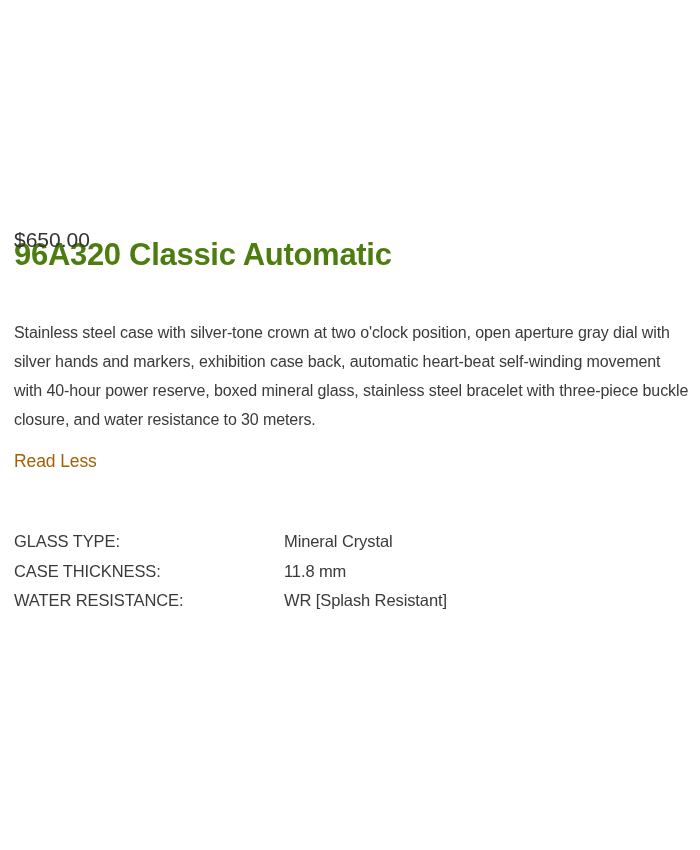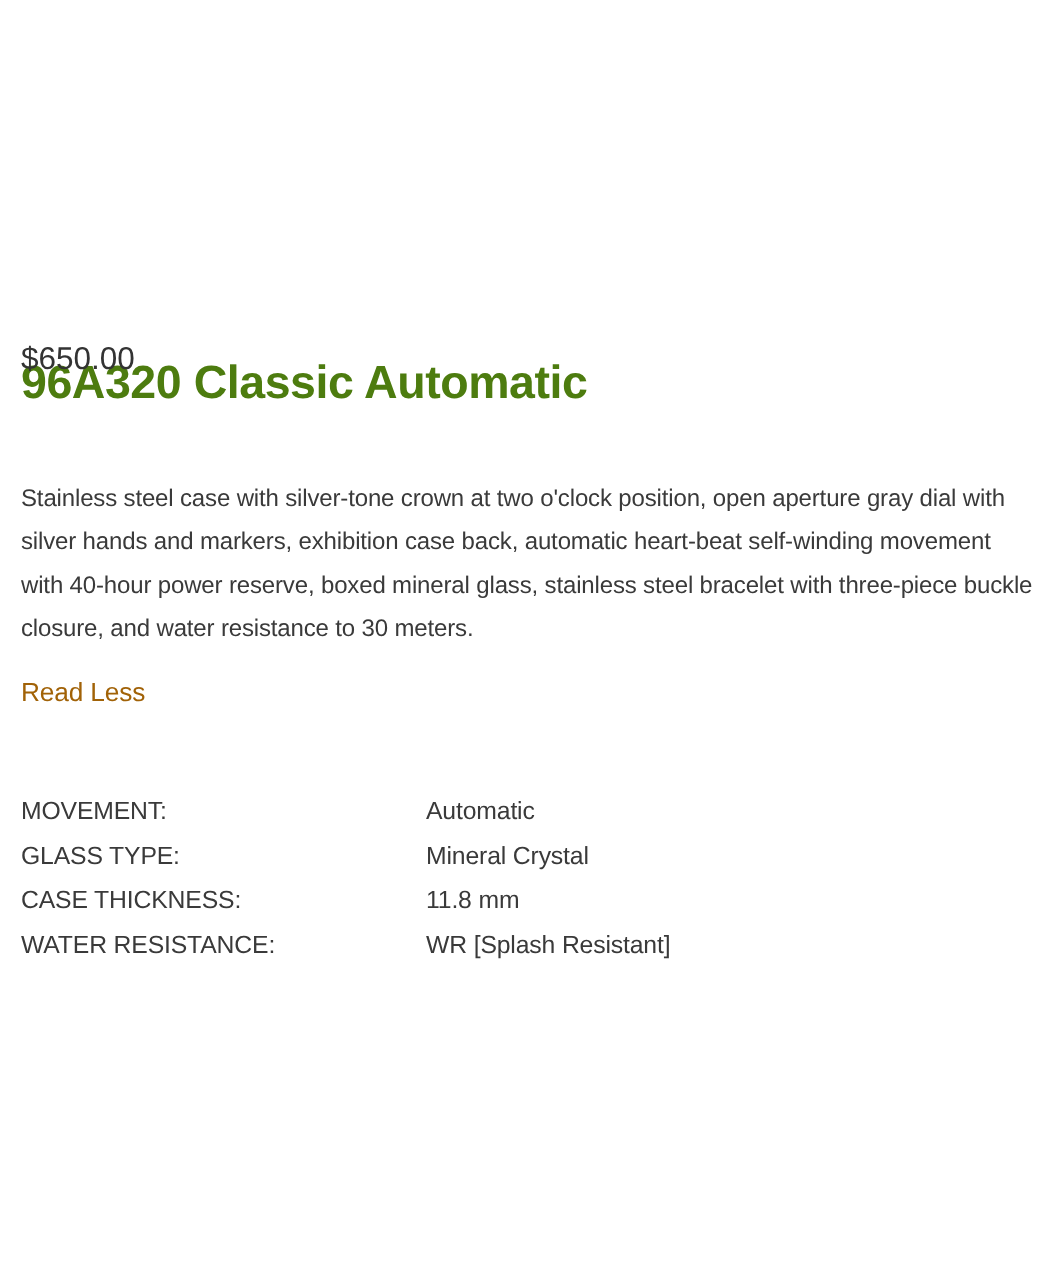--- a/index.html
+++ b/index.html
@@ -92,24 +92,20 @@
 
   <div class="product-price">$650.00</div>
 
   <p class="product-description">Stainless steel case with silver-tone crown at two o'clock position, open aperture gray dial with silver hands and markers, exhibition case back, automatic heart-beat self-winding movement with 40-hour power reserve, boxed mineral glass, stainless steel bracelet with three-piece buckle closure, and water resistance to 30 meters.</p>
 
   <a class="read-less">Read Less</a>
 
   <table class="spec-table">
     <tbody>
       <tr>
-        <td class="spec-label">MOVEMENT:</td>
-        <td class="spec-value">Automatic</td>
-      </tr>
-      <tr>
         <td class="spec-label">GLASS TYPE:</td>
         <td class="spec-value">Mineral Crystal</td>
       </tr>
       <tr>
         <td class="spec-label">CASE THICKNESS:</td>
         <td class="spec-value">11.8 mm</td>
       </tr>
       <tr>
         <td class="spec-label">WATER RESISTANCE:</td>
         <td class="spec-value">WR [Splash Resistant]</td>

